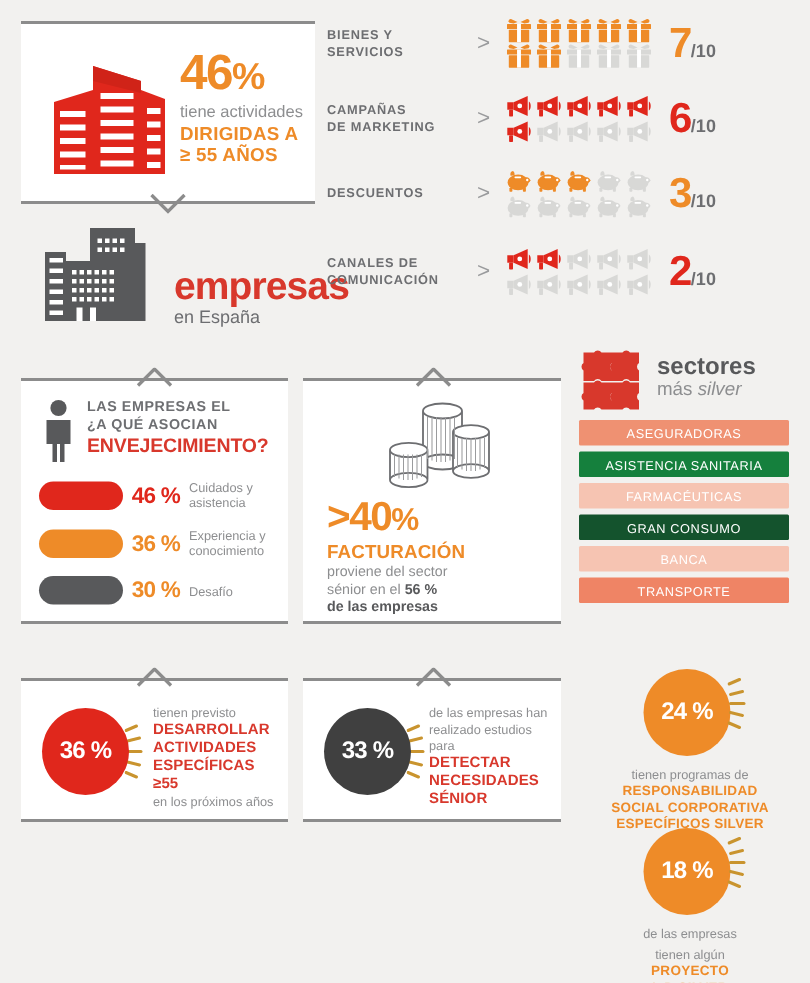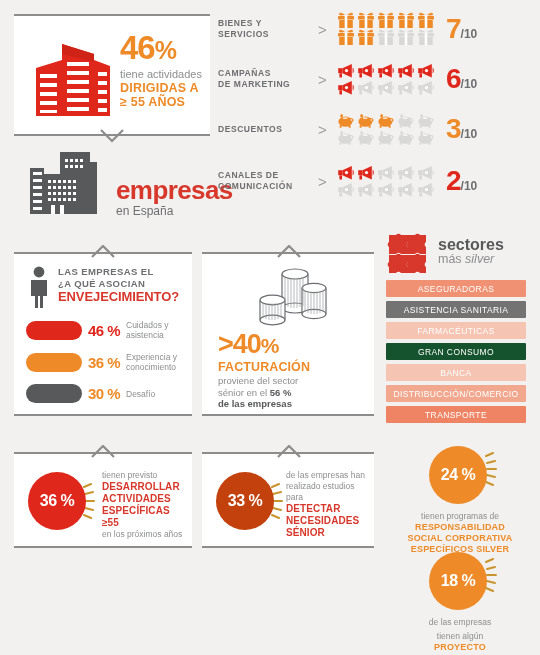--- a/index.html
+++ b/index.html
@@ -854,25 +854,24 @@
           <path d="M23 23 h7 a3 3 0 0 1 5 0 h6 v7 a3 3 0 0 0 0 5 v6 h-6 a3 3 0 0 0 -5 0 h-7 v-6 a3 3 0 0 1 0 -5 z" transform="translate(-1,0)"></path>
         </g>
       </svg>
     </div>
     <div id="sect-title">
       <div class="sect-t1">sectores</div>
       <div class="sect-t2"><span>más </span><i>silver</i></div>
     </div>
     <div id="sect-bars">
         <div class="sect-bar" style="background:#ef9172;">ASEGURADORAS</div>
-        <div class="sect-bar" style="background:#737373;">ASISTENCIA SANITARIA</div>
+        <div class="sect-bar" style="background:#15803d;">ASISTENCIA SANITARIA</div>
         <div class="sect-bar" style="background:#f6c4b2;">FARMACÉUTICAS</div>
         <div class="sect-bar" style="background:#14532d;">GRAN CONSUMO</div>
         <div class="sect-bar" style="background:#f6c4b2;">BANCA</div>
-        <div class="sect-bar" style="background:#f2a88f;">DISTRIBUCCIÓN/COMERCIO</div>
         <div class="sect-bar" style="background:#ef8465;">TRANSPORTE</div>
       </div>
   </div>
 
   <div class="card" id="card-36">
     <div class="chev" style="left:76px;top:-9px;">
       <svg viewBox="0 0 26 14" width="26" height="14">
           <path d="M2 12 L13 1 L24 12" fill="none" stroke="#8c8c8c" stroke-width="2.2"></path>
         </svg>
     </div>
@@ -910,21 +909,21 @@
         <svg viewBox="0 0 16 38" width="16" height="38">
           <g stroke="#c9942e" stroke-width="2" stroke-linecap="round">
             <line x1="1" y1="5" x2="8" y2="2"></line>
             <line x1="2" y1="12" x2="10" y2="10"></line>
             <line x1="2" y1="19" x2="11" y2="19"></line>
             <line x1="2" y1="26" x2="10" y2="28"></line>
             <line x1="1" y1="33" x2="8" y2="36"></line>
           </g>
         </svg>
       </div>
-      <div class="circ" style="background:#c2410c;">33 %</div>
+      <div class="circ" style="background:#404040;">33 %</div>
     </div>
     <div class="bc-txt">
       <div class="bc-line-g">de las empresas han</div>
       <div class="bc-line-g">realizado estudios para</div>
       <div class="bc-line-r">DETECTAR</div>
       <div class="bc-line-r">NECESIDADES</div>
       <div class="bc-line-r">SÉNIOR</div>
     </div>
   </div>
 

